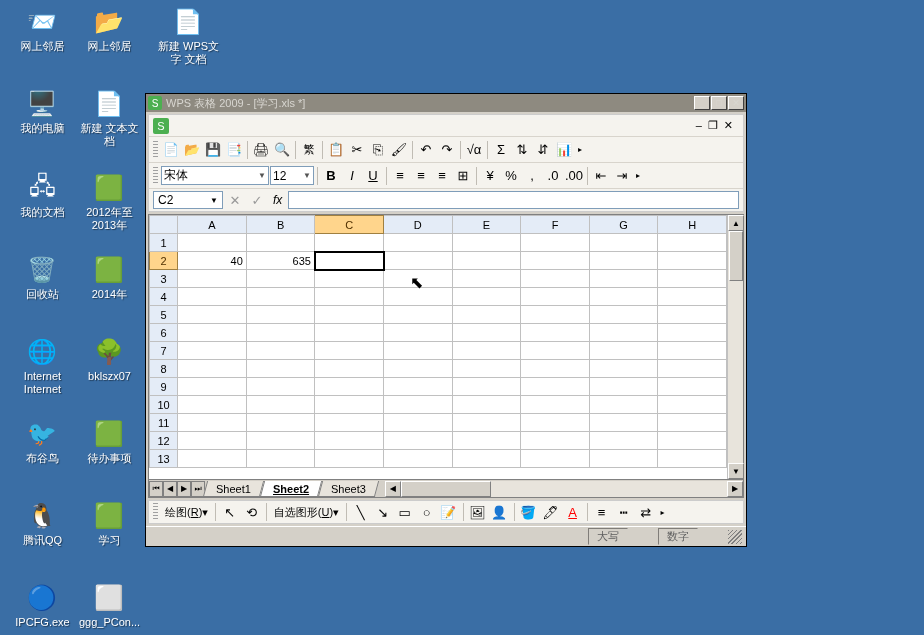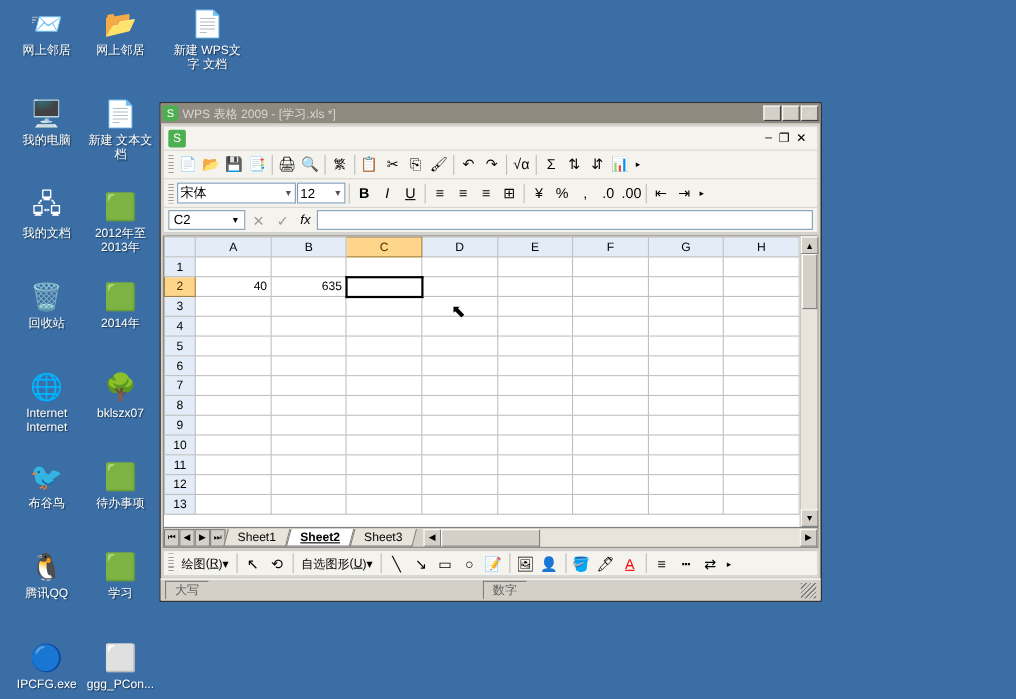--- a/index.html
+++ b/index.html
@@ -337,21 +337,21 @@
 }
 
 
 .status-bar {
   display: flex;
   height: 20px;
   align-items: center;
   background: #d4d0c8;
   border-top: 1px solid #fff;
   padding: 0 4px;
-  justify-content: space-between;
+  justify-content: flex-end;
   gap: 30px;
   font-family: Liberation Mono, monospace;
 }
 .status-cell {
   padding: 0 8px;
   font-size: 11px;
   color: #606060;
   border: 1px inset #d4d0c8;
 }
 .resize-grip {

